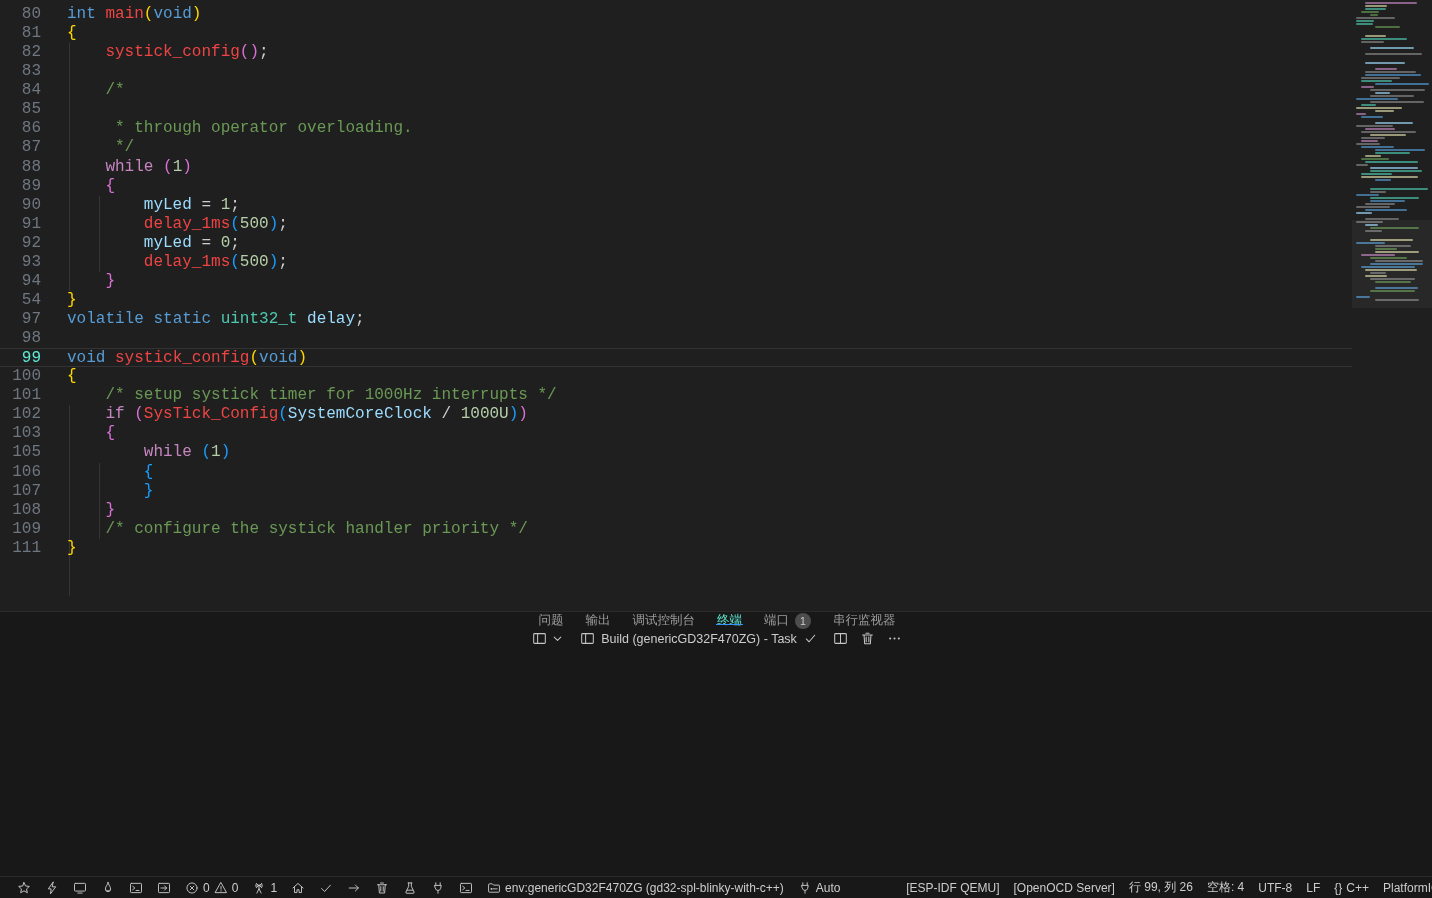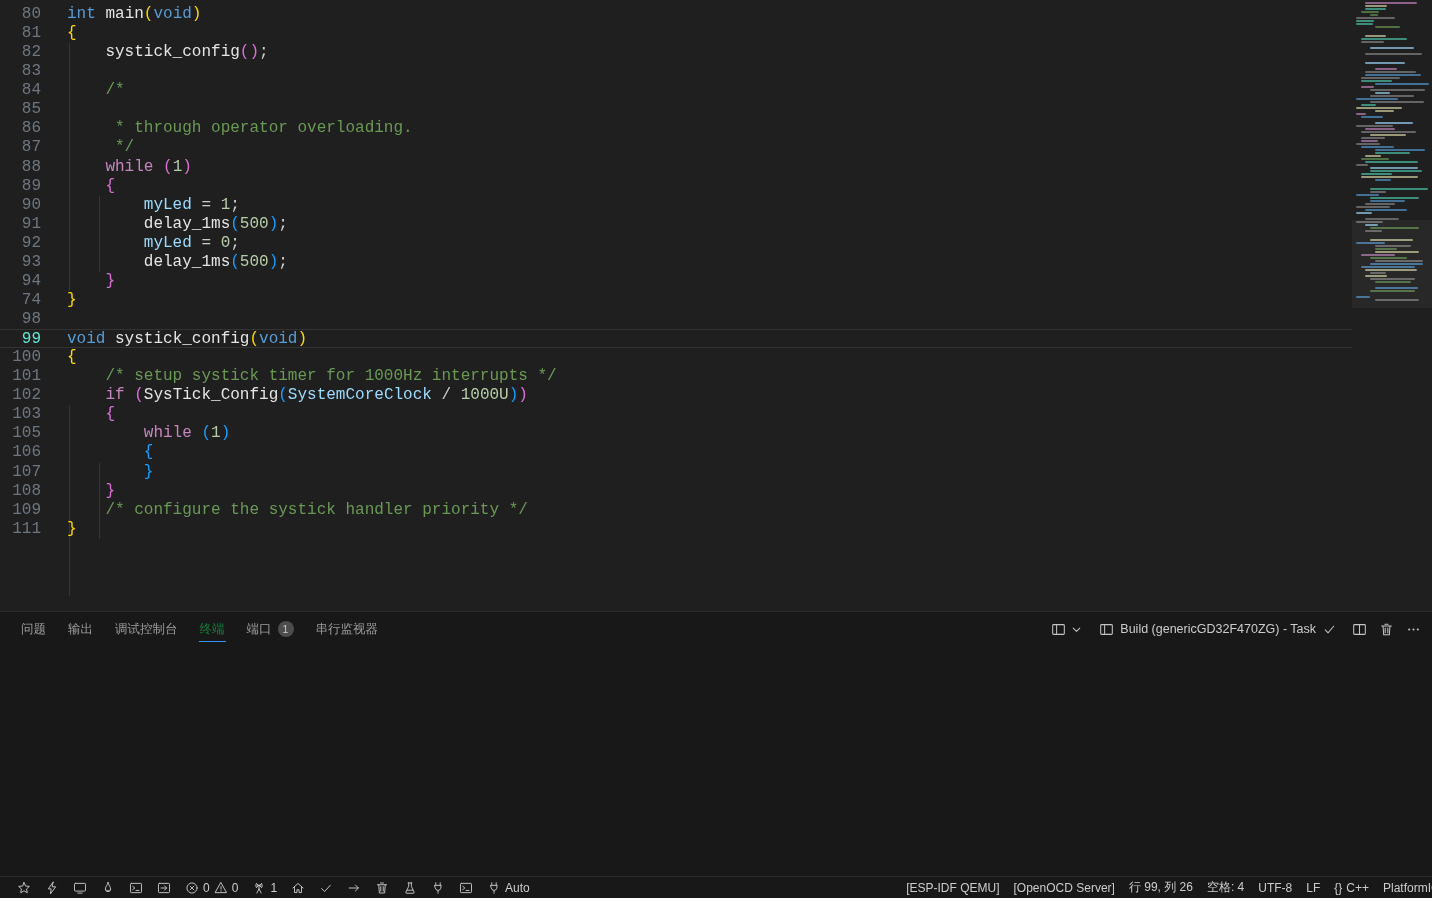--- a/index.html
+++ b/index.html
@@ -8,38 +8,38 @@
 
   
   #editor { position:absolute; top:0; left:0; width:1432px; height:611px; background:#1F1F1F; overflow:hidden; }
   #code { position:absolute; top:5px; left:0; right:80px; }
   .code-line { position:relative; display:flex; height:19.07px; line-height:19.07px;
     font-family:Liberation Mono, monospace; font-size:16px; white-space:pre; }
   .code-line .ln { width:41px; text-align:right; color:#6E7681; flex:0 0 41px; }
   .code-line .src { margin-left:26px; color:#CCCCCC; }
   .code-line.current { border-top:1px solid rgba(255,255,255,0.09); border-bottom:1px solid rgba(255,255,255,0.09); }
   .code-line.current .ln { color:#5eead4; }
-  .t-kw{color:#569CD6}.t-ctrl{color:#C586C0}.t-fn{color:#e5e5e5}.t-type{color:#4EC9B0}
+  .t-kw{color:#569CD6}.t-ctrl{color:#C586C0}.t-fn{color:#ef4444}.t-type{color:#4EC9B0}
   .t-var{color:#9CDCFE}.t-num{color:#B5CEA8}.t-cm{color:#6A9955}.t-fg{color:#CCCCCC}
   .t-b1{color:#FFD700}.t-b2{color:#DA70D6}.t-b3{color:#179FFF}
   .indent-guide { position:absolute; width:1px; background:rgba(255,255,255,0.10); }
 
   
   #minimap { position:absolute; top:0; right:0; width:80px; height:611px; background:#1F1F1F; }
   #minimap-rows { position:absolute; top:2px; left:4px; right:2px; }
   .mm-row { height:2px; margin-bottom:1px; border-radius:1px; opacity:.65; }
   #mm-slider { position:absolute; left:0; right:0; top:220px; height:88px; background:rgba(255,255,255,0.045); }
 
   
   #panel { position:absolute; top:611px; left:0; width:1432px; height:265px; background:#181818; border-top:1px solid #2B2B2B; }
-  #panel-header { height:34px; display:flex; align-items:center; justify-content:space-between; padding:0 8px 0 10px; }
+  #panel-header { height:34px; display:flex; align-items:center; justify-content:space-between; padding:0 8px 0 10px;flex-direction:column; }
   #panel-tabs { display:flex; align-items:center; height:100%; }
   .ptab { position:relative; height:100%; display:flex; align-items:center; padding:0 11px;
     font-size:12.5px; color:#9D9D9D; cursor:pointer; }
-  .ptab.active { color:#15803d;font-family:Liberation Serif, serif; }
+  .ptab.active { color:#5eead4;font-family:Liberation Serif, serif; }
   .ptab.active::after { content:""; position:absolute; left:10px; right:10px; bottom:4px; height:1.5px; background:#3794FF; }
   .badge { margin-left:6px; min-width:16px; height:16px; border-radius:9px; background:#4D4D4D; color:#CCCCCC;
     font-size:10.5px; display:flex; align-items:center; justify-content:center; padding:0 4px; }
   #panel-actions { display:flex; align-items:center; gap:6px; color:#CCCCCC; }
   .pa-btn { display:flex; align-items:center; gap:3px; padding:2px 3px; border-radius:4px; cursor:pointer; }
   .term-tab { display:flex; align-items:center; gap:6px; font-size:12.5px; color:#CCCCCC; padding:2px 6px; cursor:pointer; }
   .icon14 { width:15px; height:15px; display:block; }
   .icon14 * { stroke:#C5C5C5; stroke-width:1.1; fill:none; stroke-linecap:round; stroke-linejoin:round; }
   .icon14 .fill { fill:#C5C5C5; stroke:none; }
 
@@ -67,21 +67,22 @@
       <div class="code-line"><span class="ln">85</span></div>
       <div class="code-line"><span class="ln">86</span><span class="src"><span class="t-cm">     * through operator overloading.</span></span></div>
       <div class="code-line"><span class="ln">87</span><span class="src"><span class="t-cm">     */</span></span></div>
       <div class="code-line"><span class="ln">88</span><span class="src"><span class="t-fg">    </span><span class="t-ctrl">while</span><span class="t-fg"> </span><span class="t-b2">(</span><span class="t-num">1</span><span class="t-b2">)</span></span></div>
       <div class="code-line"><span class="ln">89</span><span class="src"><span class="t-fg">    </span><span class="t-b2">{</span></span></div>
       <div class="code-line"><span class="ln">90</span><span class="src"><span class="t-fg">        </span><span class="t-var">myLed</span><span class="t-fg"> = </span><span class="t-num">1</span><span class="t-fg">;</span></span></div>
       <div class="code-line"><span class="ln">91</span><span class="src"><span class="t-fg">        </span><span class="t-fn">delay_1ms</span><span class="t-b3">(</span><span class="t-num">500</span><span class="t-b3">)</span><span class="t-fg">;</span></span></div>
       <div class="code-line"><span class="ln">92</span><span class="src"><span class="t-fg">        </span><span class="t-var">myLed</span><span class="t-fg"> = </span><span class="t-num">0</span><span class="t-fg">;</span></span></div>
       <div class="code-line"><span class="ln">93</span><span class="src"><span class="t-fg">        </span><span class="t-fn">delay_1ms</span><span class="t-b3">(</span><span class="t-num">500</span><span class="t-b3">)</span><span class="t-fg">;</span></span></div>
       <div class="code-line"><span class="ln">94</span><span class="src"><span class="t-fg">    </span><span class="t-b2">}</span></span></div>
-      <div class="code-line"><span class="ln">74</span><span class="src"><span class="t-b1">}</span></span></div>
+      <div class="code-line"><span class="ln">54</span><span class="src"><span class="t-b1">}</span></span></div>
+      <div class="code-line"><span class="ln">97</span><span class="src"><span class="t-kw">volatile</span><span class="t-fg"> </span><span class="t-kw">static</span><span class="t-fg"> </span><span class="t-type">uint32_t</span><span class="t-fg"> </span><span class="t-var">delay</span><span class="t-fg">;</span></span></div>
       <div class="code-line"><span class="ln">98</span><span class="src"></span></div>
       <div class="code-line current"><span class="ln">99</span><span class="src"><span class="t-kw">void</span><span class="t-fg"> </span><span class="t-fn">systick_config</span><span class="t-b1">(</span><span class="t-kw">void</span><span class="t-b1">)</span></span></div>
       <div class="code-line"><span class="ln">100</span><span class="src"><span class="t-b1">{</span></span></div>
       <div class="code-line"><span class="ln">101</span><span class="src"><span class="t-cm">    /* setup systick timer for 1000Hz interrupts */</span></span></div>
       <div class="code-line"><span class="ln">102</span><span class="src"><span class="t-fg">    </span><span class="t-ctrl">if</span><span class="t-fg"> </span><span class="t-b2">(</span><span class="t-fn">SysTick_Config</span><span class="t-b3">(</span><span class="t-var">SystemCoreClock</span><span class="t-fg"> / </span><span class="t-num">1000U</span><span class="t-b3">)</span><span class="t-b2">)</span></span></div>
       <div class="code-line"><span class="ln">103</span><span class="src"><span class="t-fg">    </span><span class="t-b2">{</span></span></div>
       <div class="code-line"><span class="ln">105</span><span class="src"><span class="t-fg">        </span><span class="t-ctrl">while</span><span class="t-fg"> </span><span class="t-b3">(</span><span class="t-num">1</span><span class="t-b3">)</span></span></div>
       <div class="code-line"><span class="ln">106</span><span class="src"><span class="t-fg">        </span><span class="t-b3">{</span></span></div>
       <div class="code-line"><span class="ln">107</span><span class="src"><span class="t-fg">        </span><span class="t-b3">}</span></span></div>
       <div class="code-line"><span class="ln">108</span><span class="src"><span class="t-fg">    </span><span class="t-b2">}</span></span></div>
@@ -349,20 +350,28 @@
         </svg>
       </div>
     <div class="sb-item">
         <svg class="sb-ico" viewBox="0 0 16 16">
           <rect x="1.7" y="2.7" width="12.6" height="10.6" rx="1"></rect>
           <path d="M4.2 6 L6.7 8 L4.2 10 M8 10.8 H11.5"></path>
         </svg>
       </div>
     <div class="sb-item">
       <svg class="sb-ico" viewBox="0 0 16 16">
+          <path d="M1.8 4.2 a1 1 0 0 1 1 -1 H6 L7.5 4.7 H13.2 a1 1 0 0 1 1 1 V11.8 a1 1 0 0 1 -1 1 H2.8 a1 1 0 0 1 -1 -1 Z"></path>
+          <circle class="fill" cx="5" cy="9" r="1"></circle>
+          <path d="M6.5 9 H11.5"></path>
+        </svg>
+      <span>env:genericGD32F470ZG (gd32-spl-blinky-with-c++)</span>
+    </div>
+    <div class="sb-item">
+      <svg class="sb-ico" viewBox="0 0 16 16">
           <path d="M5.5 2 V5 M10.5 2 V5 M4.3 5 H11.7 L11 8.5 A3.1 3.1 0 0 1 5 8.5 Z M8 11.3 V14"></path>
         </svg>
       <span>Auto</span>
     </div>
   </div>
   <div class="sb-right">
     <div class="sb-item">
         <span>[ESP-IDF QEMU]</span>
       </div>
     <div class="sb-item">

